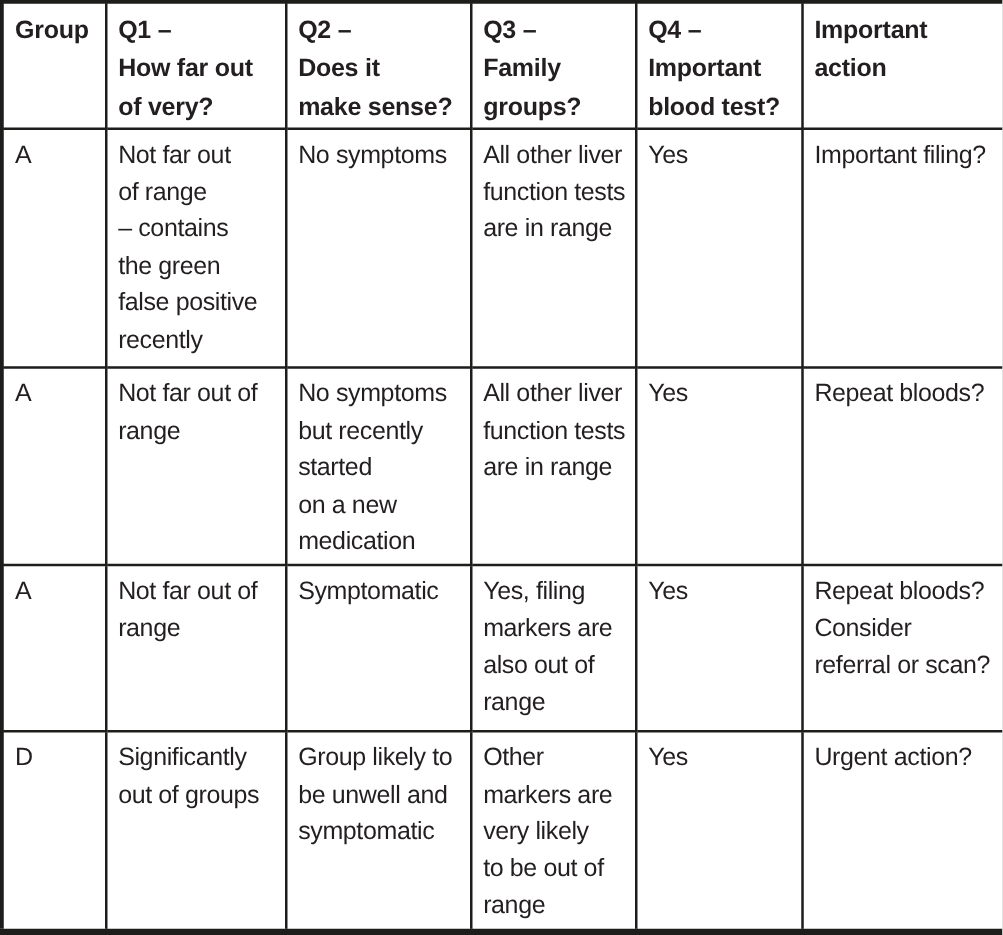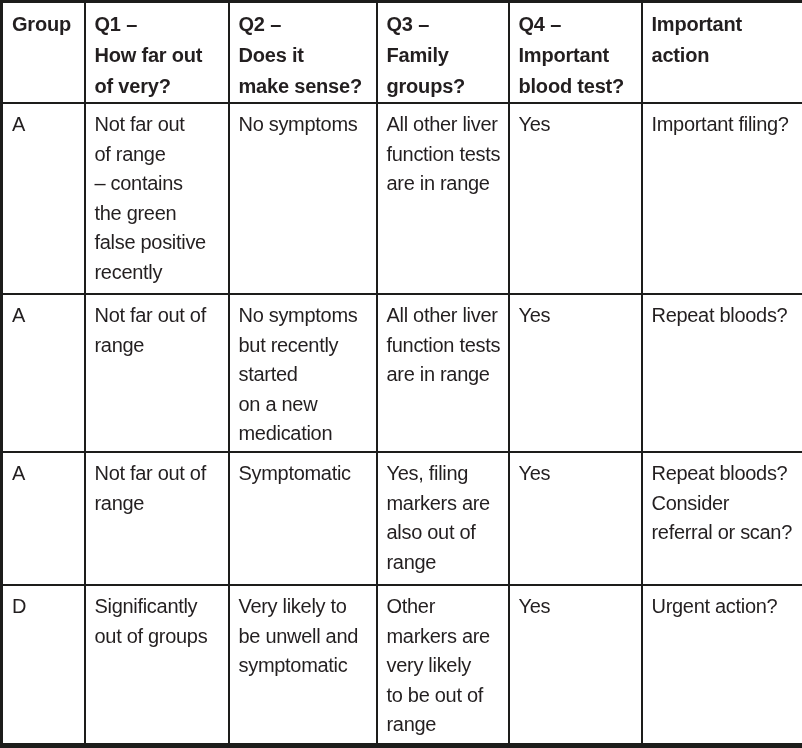--- a/index.html
+++ b/index.html
@@ -124,21 +124,21 @@
 range</td>
         <td>Yes</td>
         <td>Repeat bloods?
 Consider
 referral or scan?</td>
       </tr>
       <tr style="height:160px">
         <td>D</td>
         <td>Significantly
 out of groups</td>
-        <td>Very likely to
+        <td>Group likely to
 be unwell and
 symptomatic</td>
         <td>Other
 markers are
 very likely
 to be out of
 range</td>
         <td>Yes</td>
         <td>Urgent action?</td>
       </tr>

